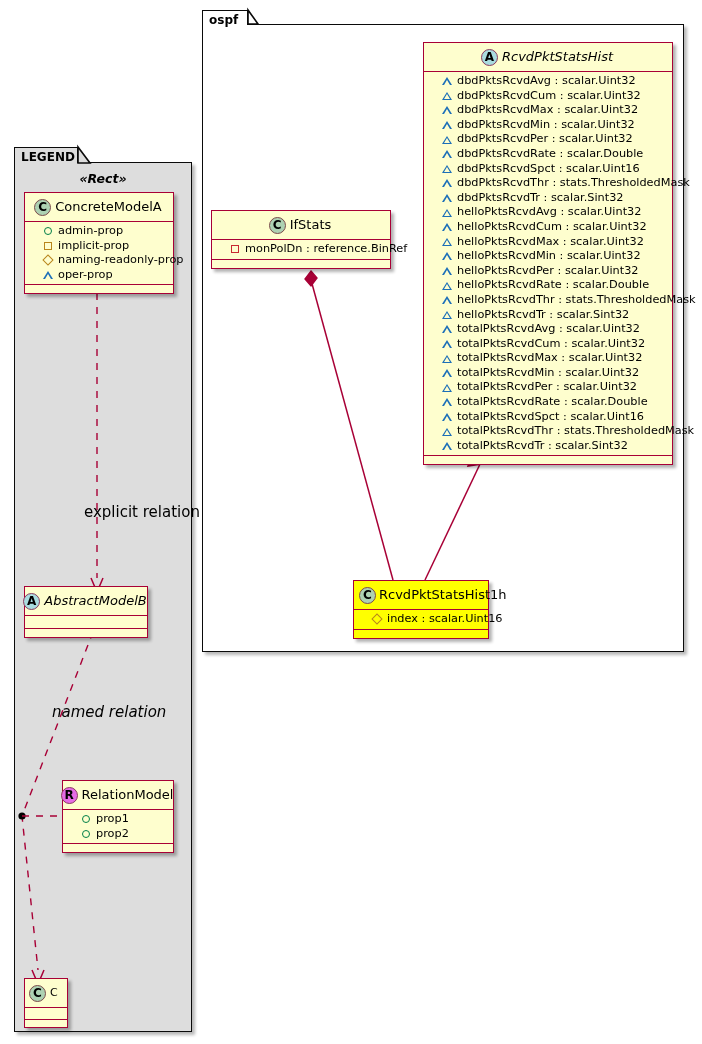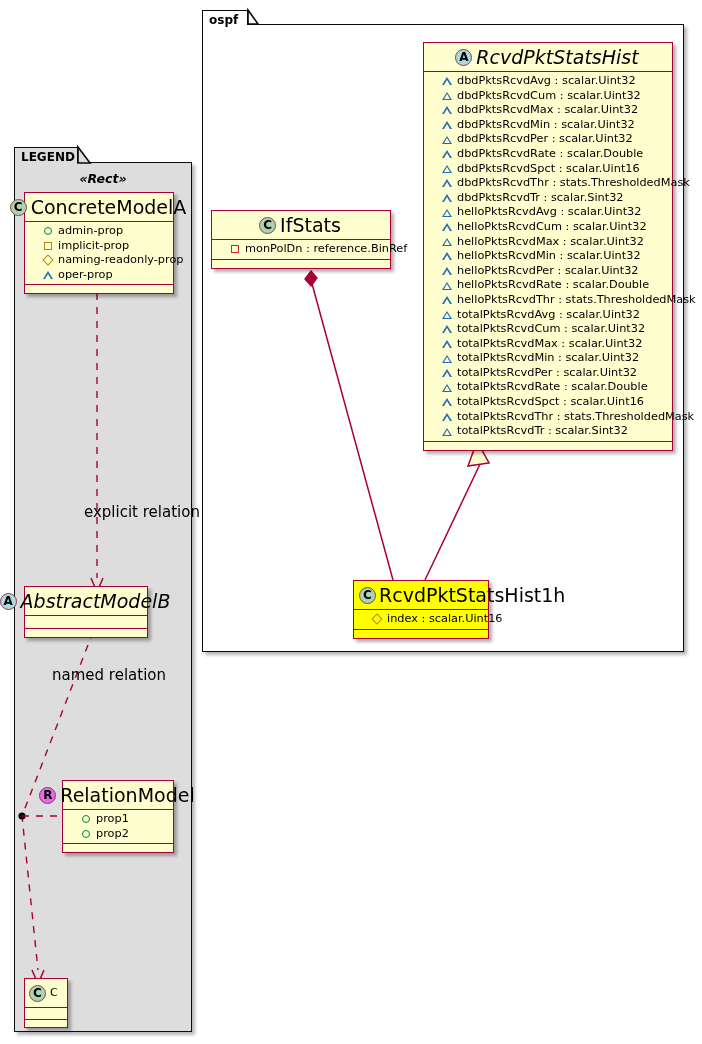--- a/index.html
+++ b/index.html
@@ -45,21 +45,21 @@
   .uml-head{
     position:relative;
     display:flex;align-items:center;
     padding:3px 8px 3px 6px;
     border-bottom:1.5px solid #A80036;
     min-height:22px;
     justify-content:center;
   }
   .uml-head.left{justify-content:flex-start;}
   .uml-title{
-    font-size:19px;color:#000;white-space:nowrap;
+    font-size:13px;color:#000;white-space:nowrap;
     padding-left:4px;line-height:16px;
   }
   .uml-title.italic{font-style:italic;}
   .uml-body{
     padding:2px 5px 2px 18px;
     border-bottom:1.5px solid #A80036;
   }
   .uml-foot{height:8px;}
   .attr{
     font-size:11.3px;color:#000;white-space:nowrap;
@@ -216,21 +216,21 @@
 <div class="uml" style="left:24px;top:978px;width:44px;">
   <div class="uml-head left" style="padding:3px 4px 3px 4px;">
     <span class="cmark c">C</span>
     <span class="uml-title" style="font-size:11px;">C</span>
   </div>
   <div class="uml-body" style="height:7px;"></div>
   <div class="uml-foot" style="height:7px;"></div>
 </div>
 
 <div class="edge-label" style="left:84px;top:503px;">explicit relation</div>
-<div class="edge-label" style="left:52px;top:666px;">named relation</div>
+<div class="edge-label" style="left:52px;top:703px;font-style:italic;">named relation</div>
 
 <div class="uml" style="left:423px;top:42px;width:250px;">
   <div class="uml-head">
     <span class="cmark a">A</span>
     <span class="uml-title italic">RcvdPktStatsHist</span>
   </div>
   <div class="uml-body" id="hist-attrs">
       <div class="attr">
         <span class="gl tri"></span>
         <span class="atxt">dbdPktsRcvdAvg : scalar.Uint32</span>
@@ -287,20 +287,24 @@
         <span class="gl tri"></span>
         <span class="atxt">helloPktsRcvdPer : scalar.Uint32</span>
       </div>
       <div class="attr">
         <span class="gl tri"></span>
         <span class="atxt">helloPktsRcvdRate : scalar.Double</span>
       </div>
       <div class="attr">
         <span class="gl tri"></span>
         <span class="atxt">helloPktsRcvdThr : stats.ThresholdedMask</span>
+      </div>
+      <div class="attr">
+        <span class="gl tri"></span>
+        <span class="atxt">helloPktsRcvdTr : scalar.Sint32</span>
       </div>
       <div class="attr">
         <span class="gl tri"></span>
         <span class="atxt">totalPktsRcvdAvg : scalar.Uint32</span>
       </div>
       <div class="attr">
         <span class="gl tri"></span>
         <span class="atxt">totalPktsRcvdCum : scalar.Uint32</span>
       </div>
       <div class="attr">

